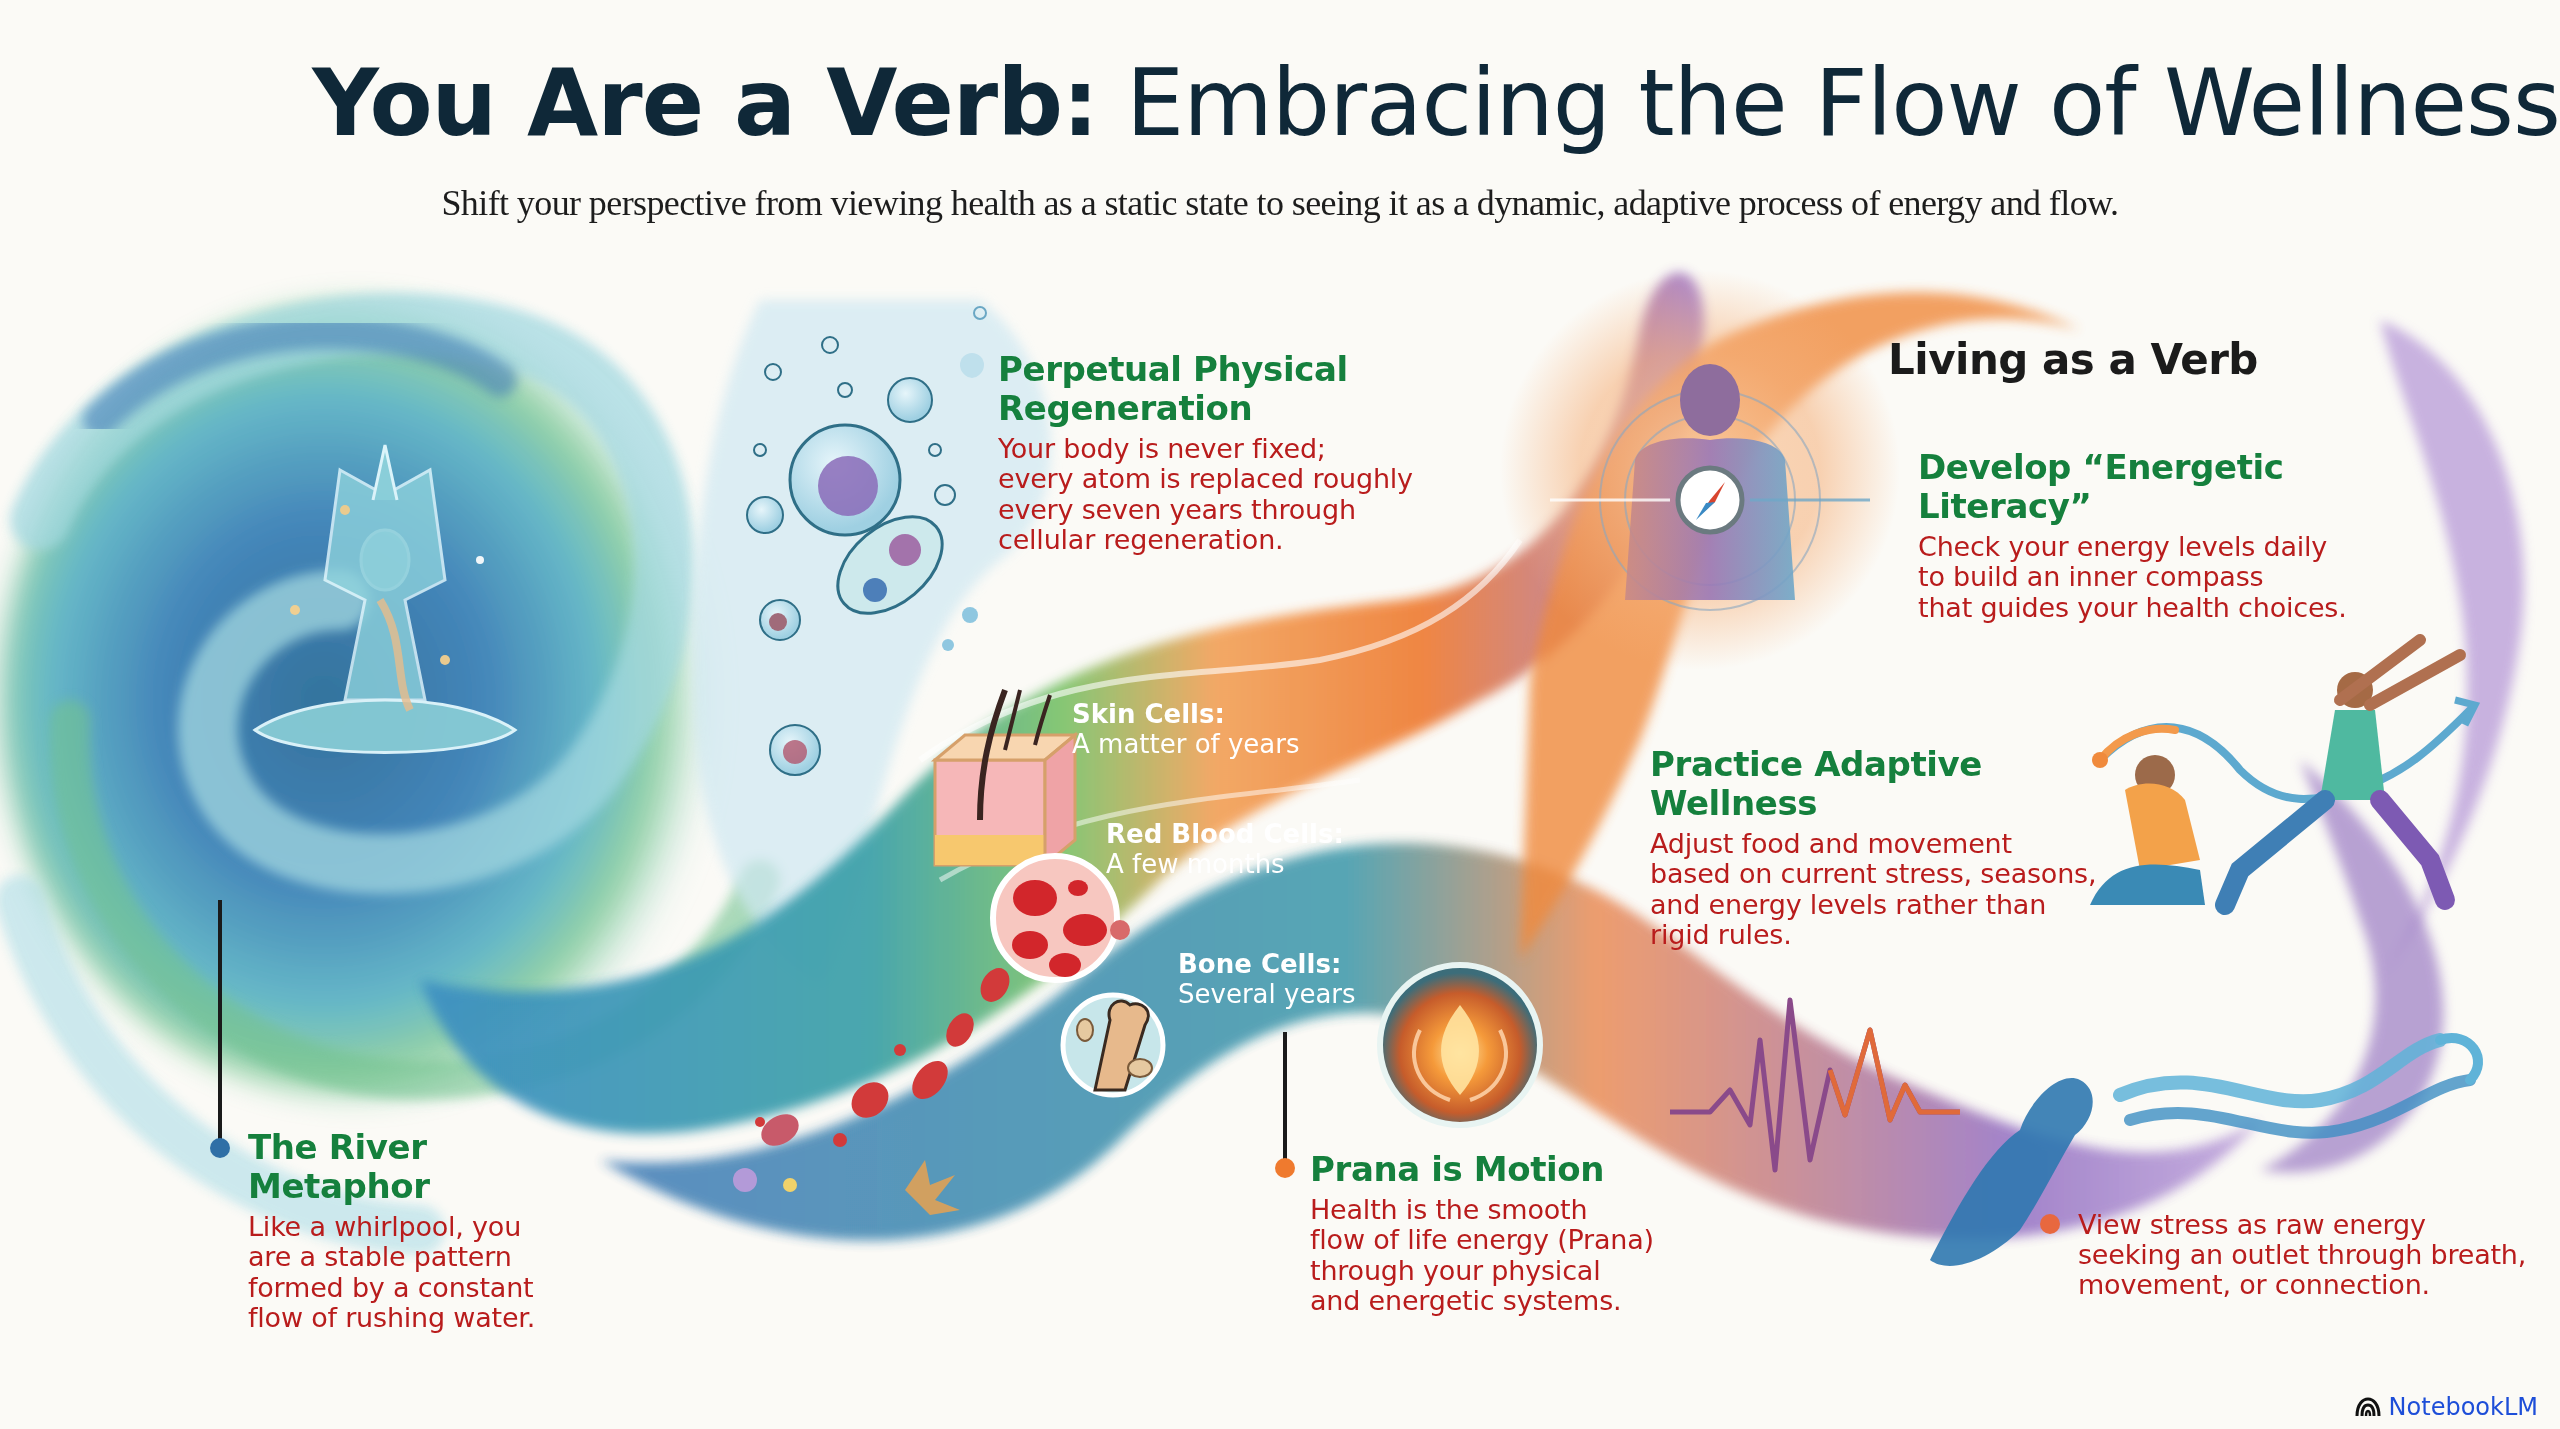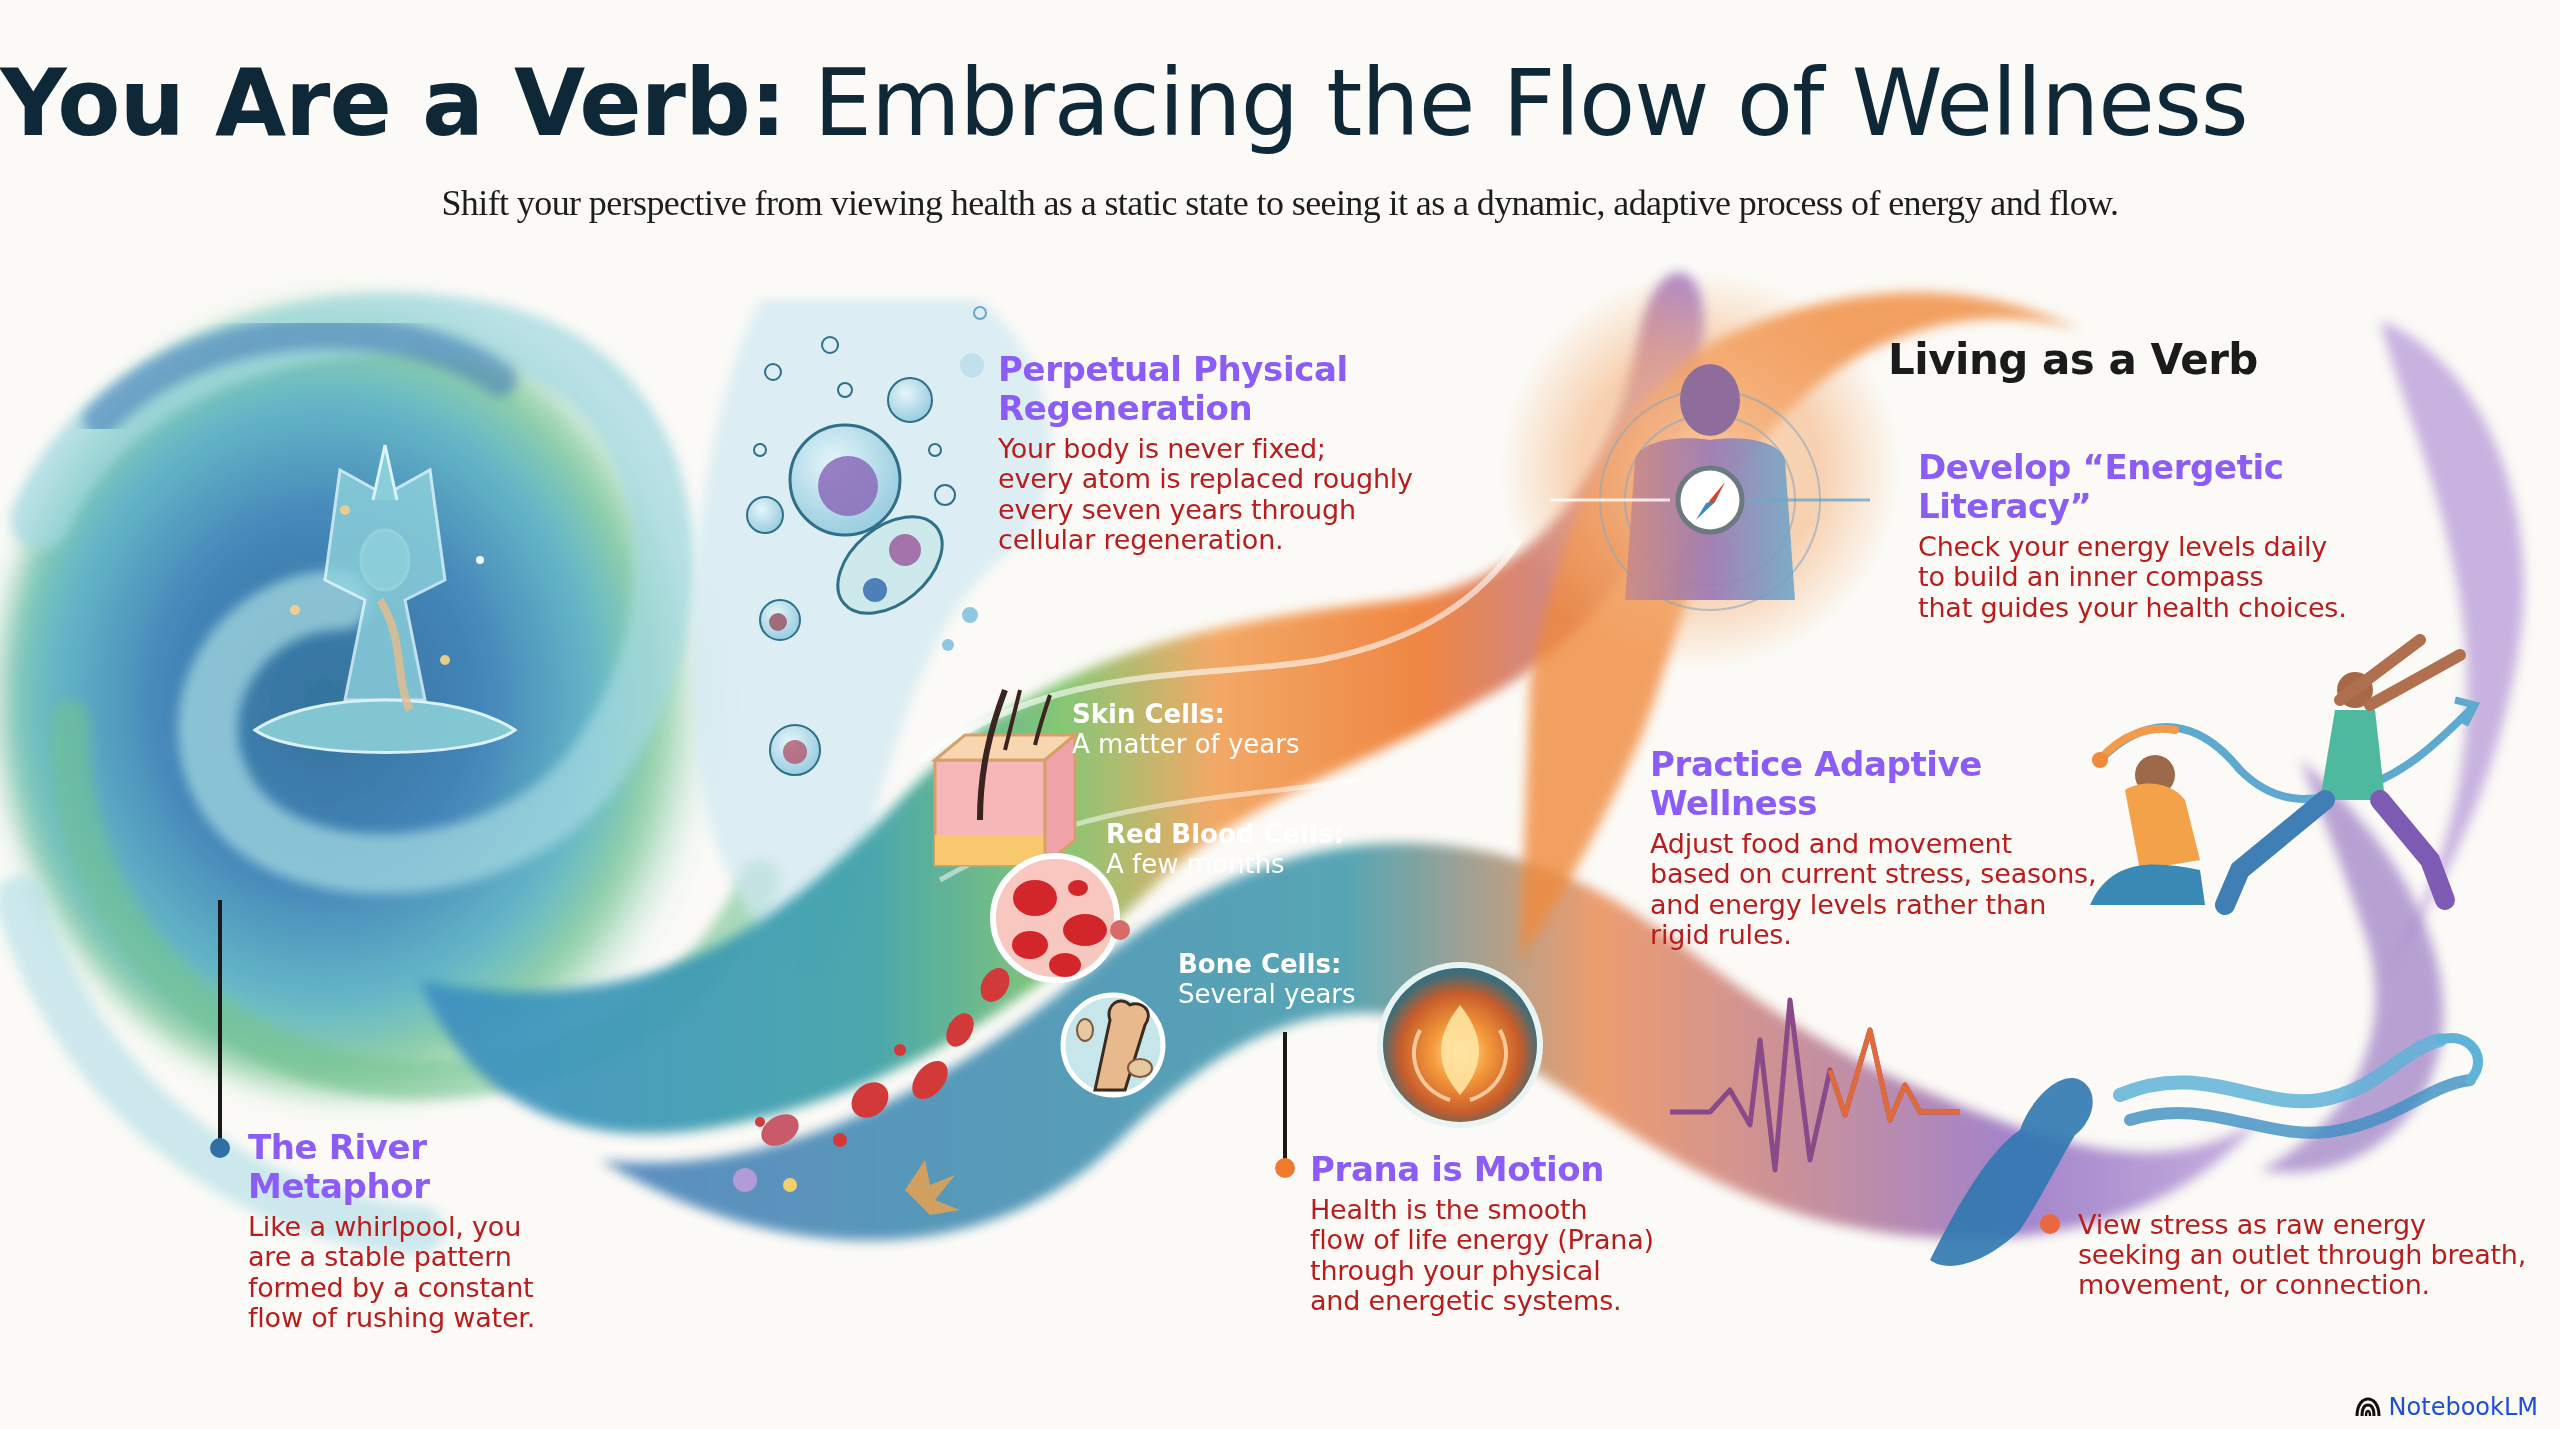--- a/index.html
+++ b/index.html
@@ -5,34 +5,34 @@
   html, body { margin: 0; padding: 0; }
   body {
     width: 2560px; height: 1429px; overflow: hidden;
     background: #fbfaf6;
     font-family: "Liberation Sans", "DejaVu Sans", sans-serif;
     color: #1c1c1c;
     position: relative;
   }
   .art { position: absolute; left: 0; top: 0; width: 2560px; height: 1429px; }
   .title {
-    position: absolute; left: 0; top: 58px; width: 2560px; text-align: left;
+    position: absolute; left: 0; top: 58px; width: 2560px; text-align: right;
     font-size: 92px; color: #0f2838; letter-spacing: -1px; line-height: 1;
     font-family: "DejaVu Sans", sans-serif;
   }
   .title .bold { font-weight: bold; }
   .title .light { font-weight: normal; }
   .subtitle {
     position: absolute; left: 0; top: 182px; width: 2560px; text-align: center;
     font-size: 36px; color: #1d1d1d; font-family: Liberation Serif, serif;
     letter-spacing: -0.6px;
   }
   .callout { position: absolute; }
   .callout h3 {
-    margin: 0; font-size: 34px; font-weight: bold; color: #8b5cf6; line-height: 1.15;
+    margin: 0; font-size: 34px; font-weight: bold; color: #15803d; line-height: 1.15;
     font-family: "DejaVu Sans", sans-serif; letter-spacing: -0.4px;
   }
   .callout p {
     margin: 6px 0 0 0; font-size: 27px; line-height: 1.12; color: #b91c1c;
     font-family: "DejaVu Sans", sans-serif; white-space: pre-line; letter-spacing: -0.2px;
   }
   .section-heading {
     position: absolute; font-size: 42px; font-weight: bold; color: #1b1b1b;
     font-family: "DejaVu Sans", sans-serif; letter-spacing: -0.5px;
   }

